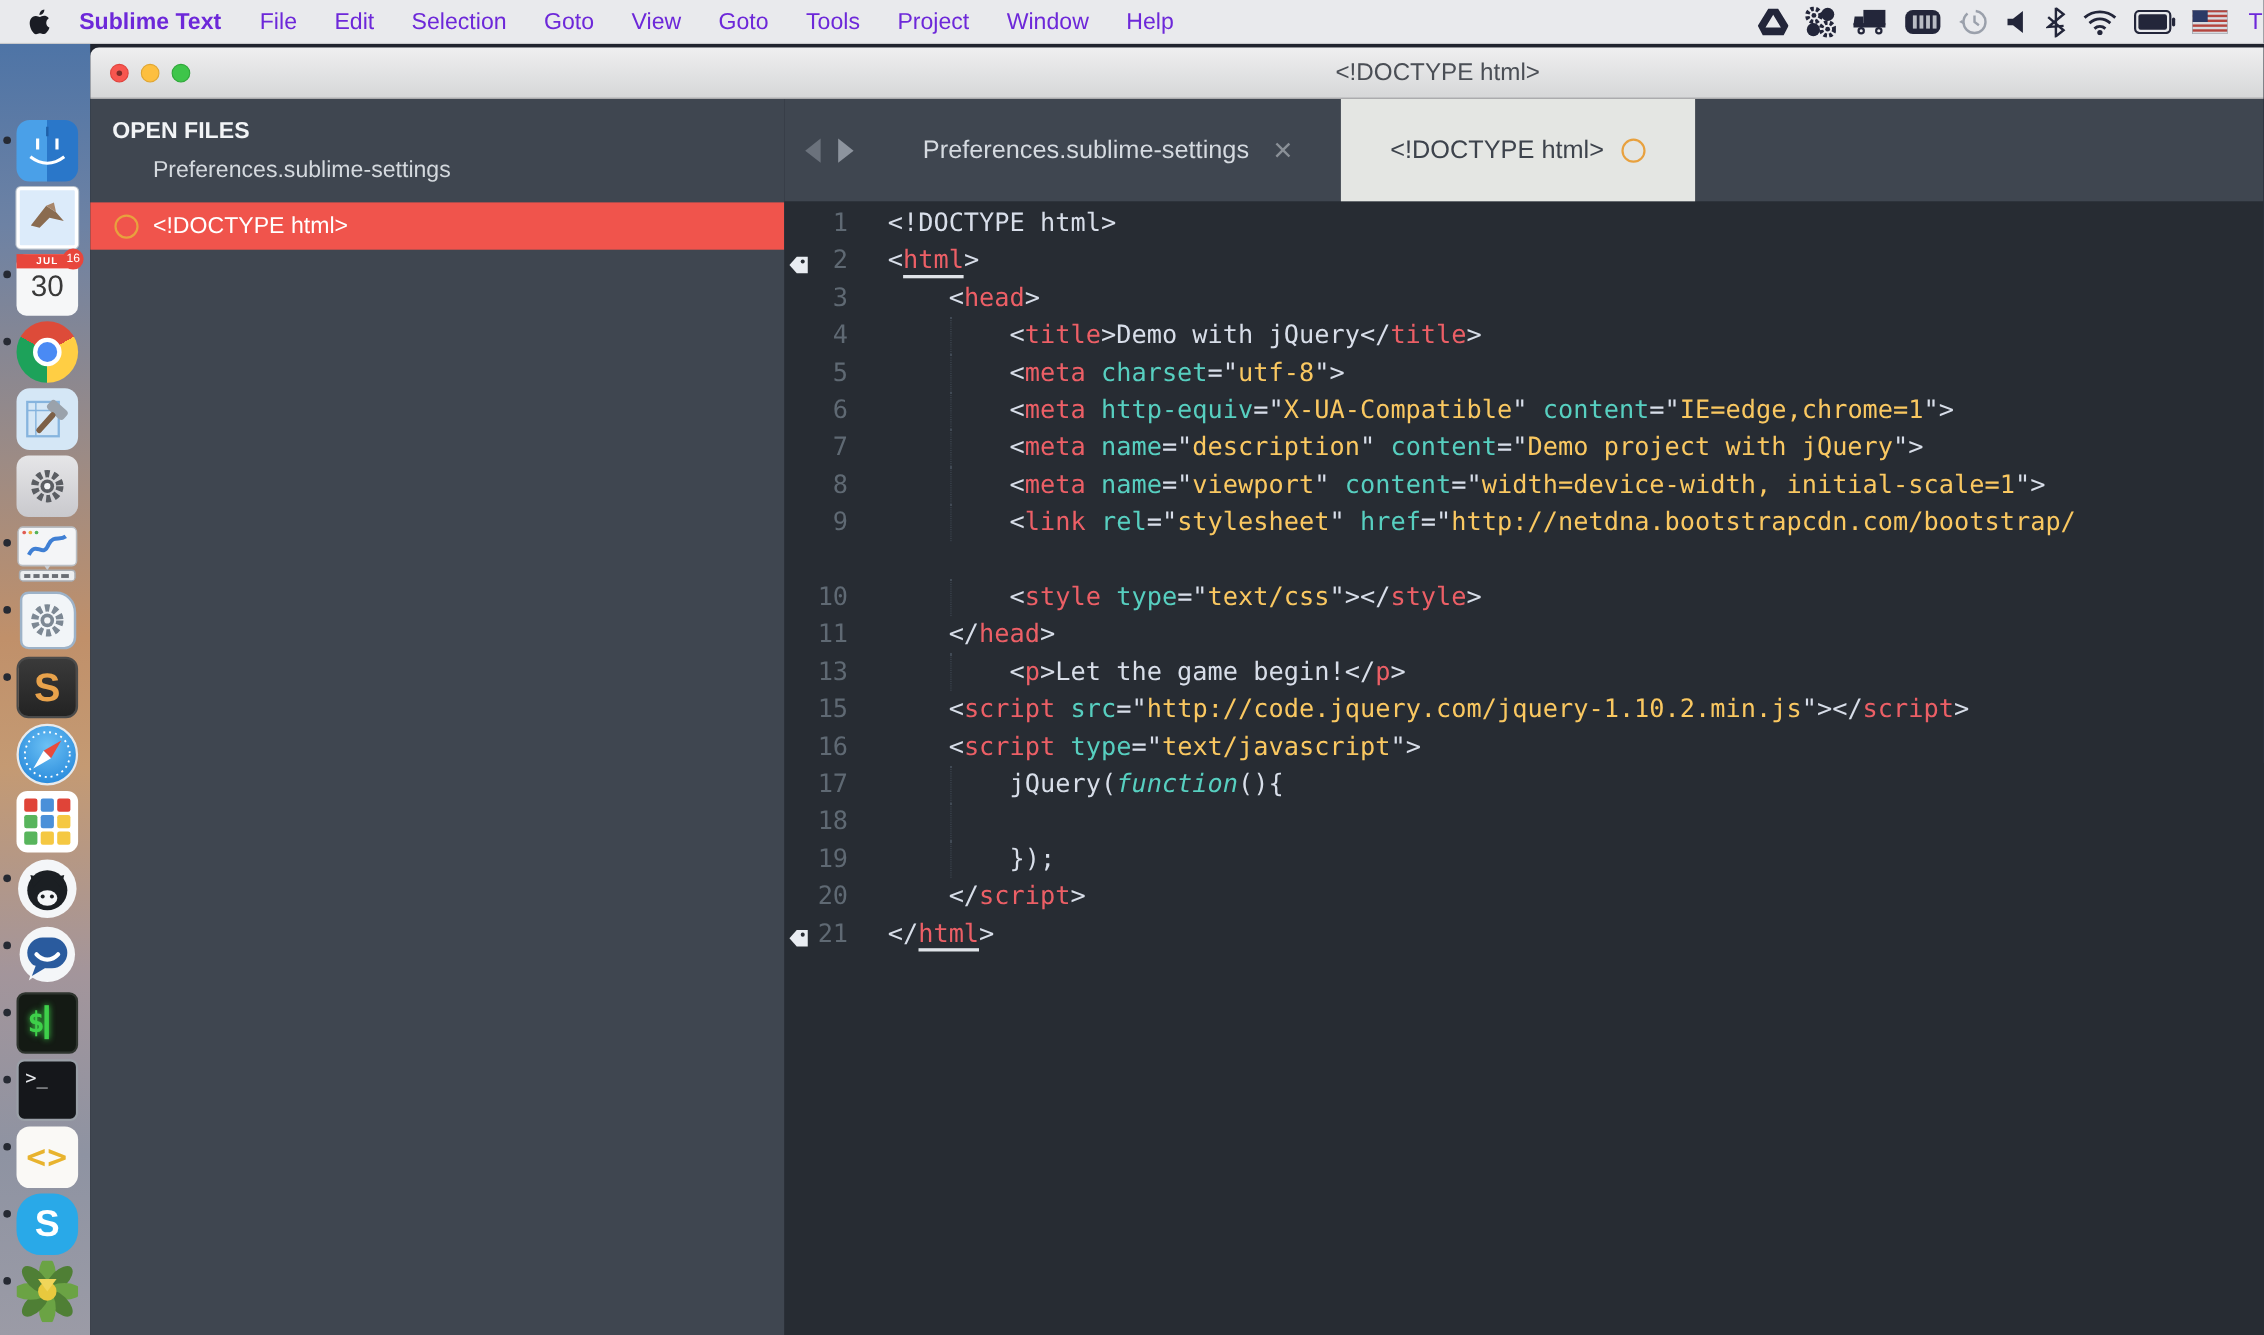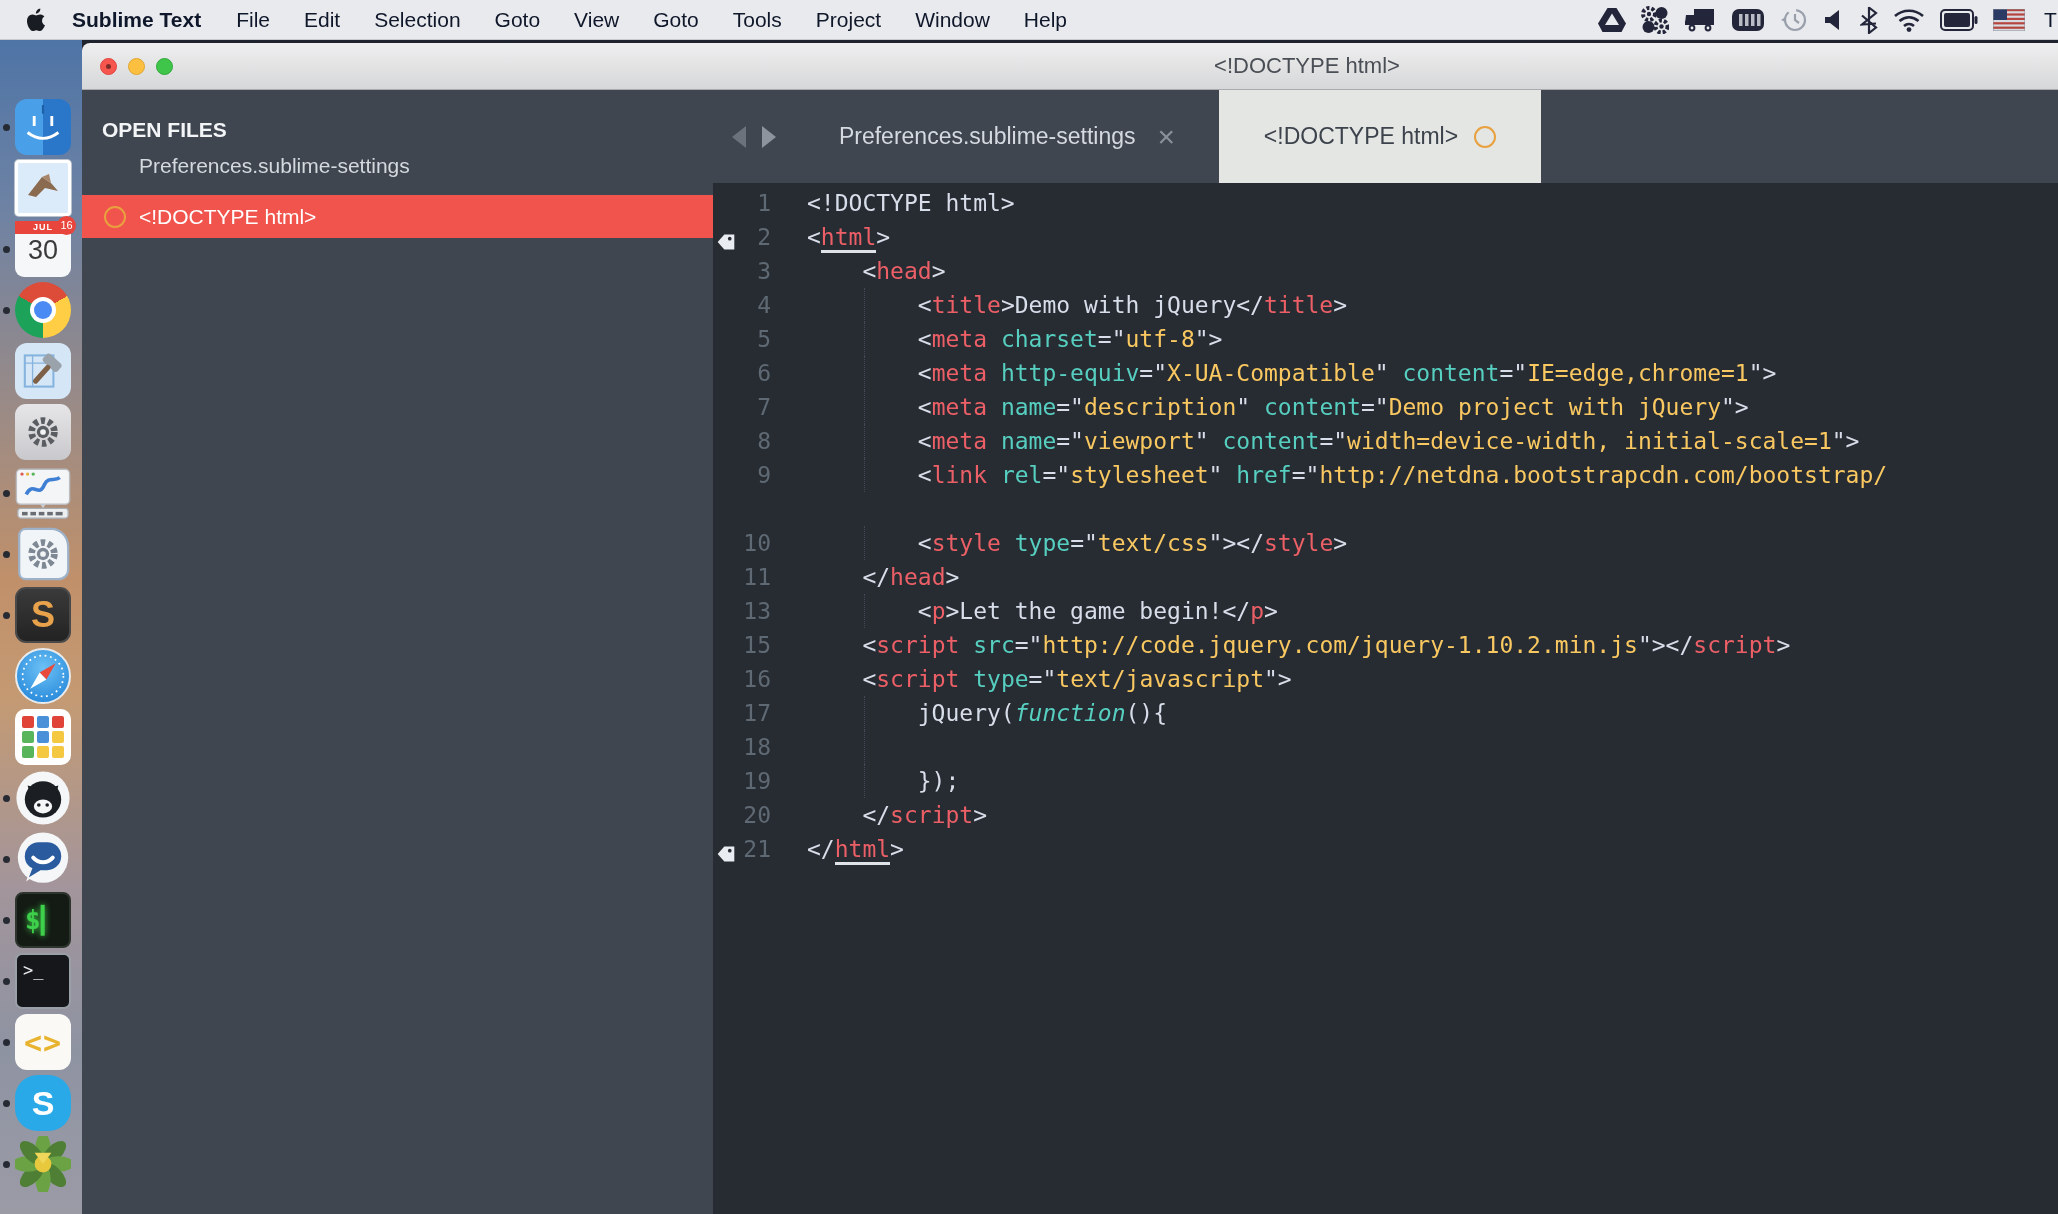--- a/index.html
+++ b/index.html
@@ -6,55 +6,55 @@
   body{
     width:2058px;height:1214px;overflow:hidden;position:relative;
     background:#20242e;font-family:"Liberation Sans",sans-serif;
     -webkit-font-smoothing:antialiased;
   }
   
   .menubar{
     position:absolute;top:0;left:0;width:2058px;height:40px;
     background:#e9eaed;border-bottom:1px solid #c9cacd;
     display:flex;align-items:center;padding-left:26px;box-sizing:border-box;
-    font-size:21px;color:#0f172a;white-space:nowrap;
+    font-size:21px;color:#6d28d9;white-space:nowrap;
   }
   .menubar .apple{width:22px;height:26px;margin-right:6px;flex:0 0 auto;}
   .menubar .appname{font-weight:bold;padding:0 18px;}
   .menubar .menu{padding:0 17px;}
   .statusicons{margin-left:auto;display:flex;align-items:center;gap:15px;padding-right:0;}
   .statusicons .sicon{display:flex;align-items:center;justify-content:center;height:30px;}
   .statusicons .clock{font-size:21px;margin-left:4px;width:14px;overflow:hidden;}
   
   .desktop{position:absolute;top:40px;left:0;width:2058px;height:1174px;}
   .dockstrip{
     position:absolute;left:0;top:0;width:82px;height:1174px;
     background:linear-gradient(180deg,#4e74a6 0%,#6d82a4 14%,#9c8b85 32%,#c0906a 46%,#c49a73 56%,#a3959b 72%,#8e93a2 86%,#9b9ba6 100%);
   }
   .dockicon{position:absolute;left:15px;width:56px;height:56px;}
-  .dockicon .art{width:56px;height:56px;border-radius:12px;position:relative;overflow:hidden;display:flex;align-items:center;justify-content:center;box-sizing:border-box;}
+  .dockicon .art{width:56px;height:56px;border-radius:12px;position:relative;overflow:hidden;display:flex;align-items:center;justify-content:center;box-sizing:border-box;margin-top:10px;}
   .rundot{position:absolute;left:-12px;top:25px;width:7px;height:7px;border-radius:50%;background:#262a33;}
   
   .win{position:absolute;left:82px;top:3px;width:1976px;height:1171px;border-radius:8px 0 0 0;overflow:hidden;display:flex;flex-direction:column;}
   .titlebar{
     height:47px;flex:0 0 auto;position:relative;
     background:linear-gradient(180deg,#efeff0,#d6d7d8);
     border-bottom:1px solid #ababad;box-sizing:border-box;
   }
   .title{position:absolute;left:1225px;top:0;transform:translateX(-50%);line-height:46px;font-size:22px;color:#4a4e55;}
   .traffic{position:absolute;left:18px;top:15px;display:flex;gap:11px;}
   .tl{width:17px;height:17px;border-radius:50%;position:relative;}
   .tl.red{background:#f7564f;border:1px solid #e0443e;box-sizing:border-box;}
   .tl.red::after{content:"";position:absolute;left:5px;top:5px;width:5px;height:5px;border-radius:50%;background:#7e2c28;}
   .tl.yellow{background:#fdbf3f;border:1px solid #e0a632;box-sizing:border-box;}
   .tl.green{background:#3ec54a;border:1px solid #2fa83a;box-sizing:border-box;}
   .winbody{flex:1;display:flex;min-height:0;}
   
   .sidebar{width:631px;flex:0 0 auto;background:#3f4650;color:#d4d9de;}
-  .sb-header{margin-top:23px;padding-left:20px;height:34px;line-height:34px;font-size:21px;font-weight:bold;color:#f2f4f6;}
+  .sb-header{margin-top:12px;padding-left:20px;height:34px;line-height:34px;font-size:21px;font-weight:bold;color:#f2f4f6;}
   .sb-file{margin-top:1px;padding-left:57px;height:36px;line-height:36px;font-size:21px;}
   .sb-file.selected{
     margin-top:11px;height:43px;background:var(--accent-red);
     display:flex;align-items:center;padding-left:22px;color:#fff;
   }
   .modcircle{width:18px;height:18px;border-radius:50%;border:2px solid var(--modified-orange);flex:0 0 auto;}
   .sb-file.selected .label{margin-left:13px;}
   
   .main{flex:1;display:flex;flex-direction:column;min-width:0;background:#3f4650;}
   .tabbar{height:93px;flex:0 0 auto;display:flex;align-items:stretch;}

